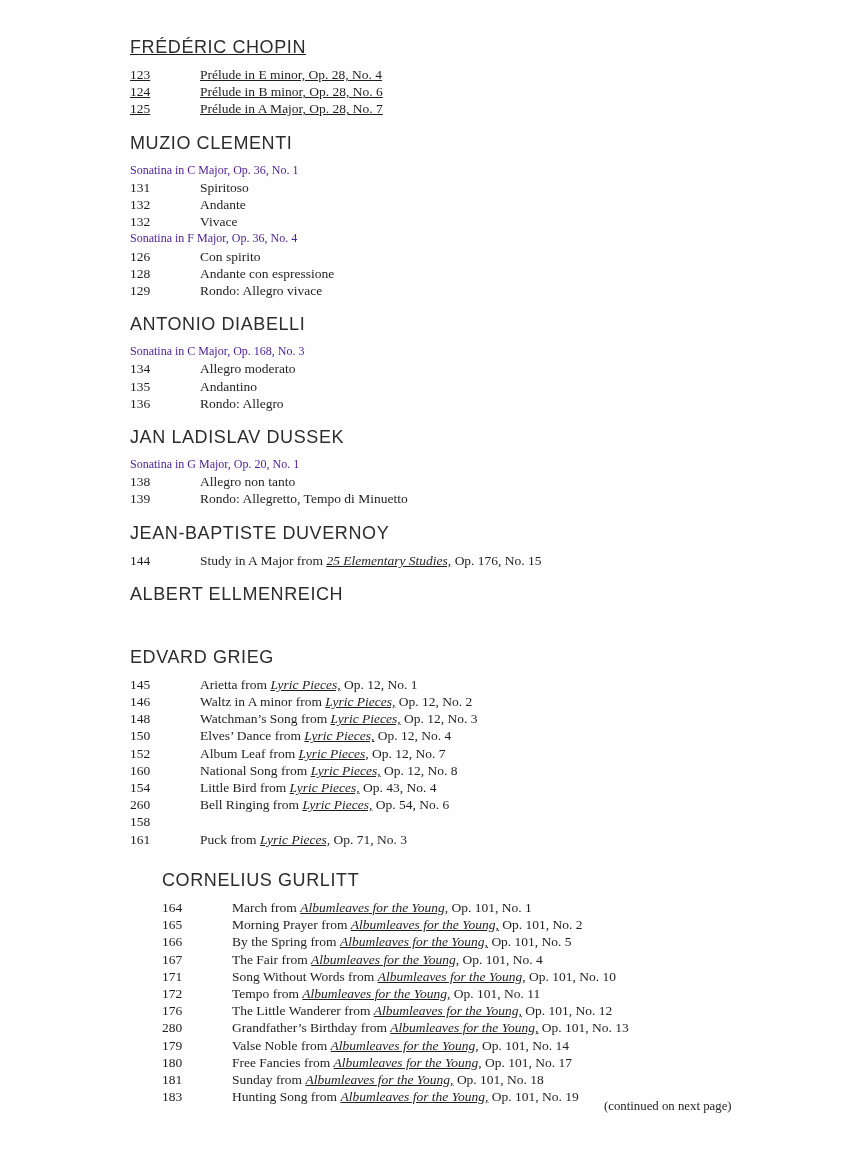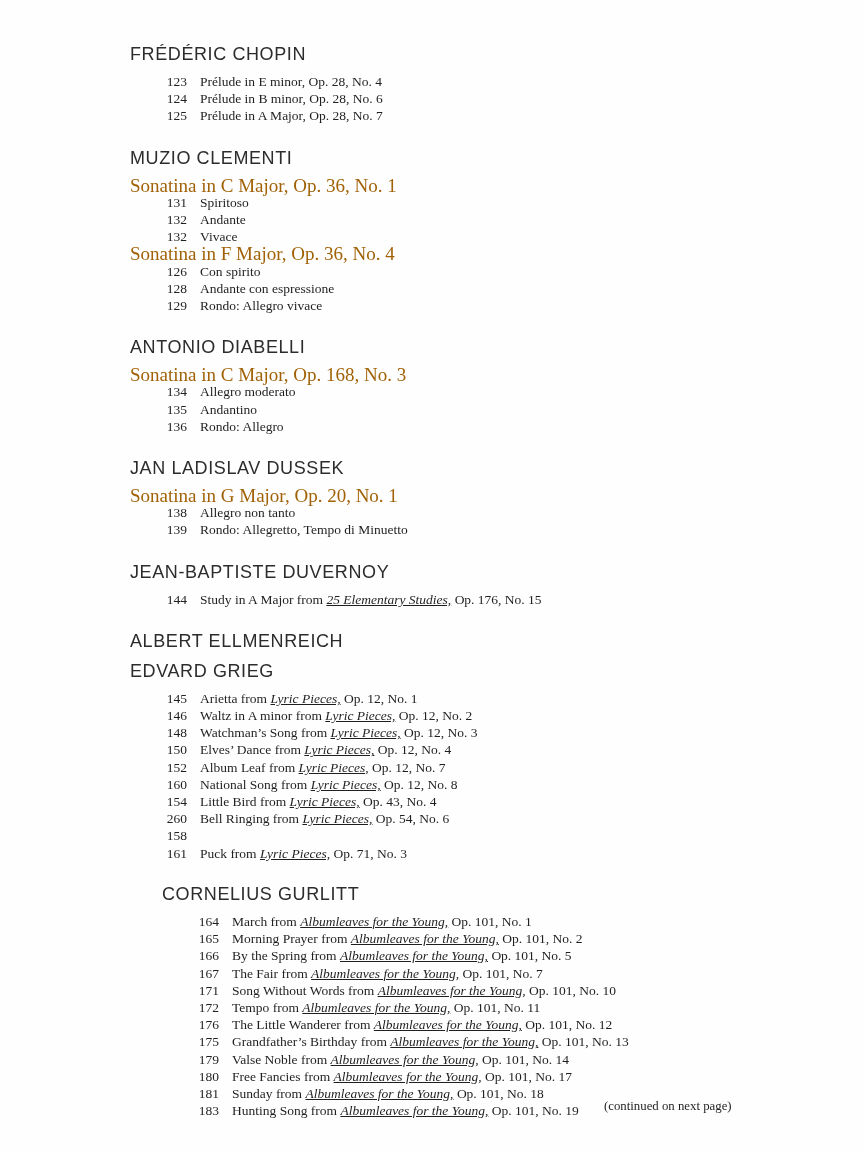--- a/index.html
+++ b/index.html
@@ -16,52 +16,52 @@
     font-family: "Liberation Serif", serif;
     color: #1f1f1f;
   }
   .content {
     position: absolute;
     left: 130px;
     top: 36px;
     width: 620px;
   }
   .toc-section {
-    margin-top: 22px;
+    margin-top: 14px;
   }
   .toc-section:first-of-type {
-    margin-top: 7px;
+    margin-top: 0;
+    text-decoration: underline;
   }
   
-  .toc-section:nth-of-type(7) { margin-top: 8px; }
+  .toc-section:nth-of-type(7) { margin-top: 41px; }
   .toc-section:nth-of-type(8) { margin-top: 21px; margin-left: 32px; }
   .composer-heading {
     font-family: "Liberation Sans", sans-serif;
     font-size: 18px;
     font-weight: 400;
     letter-spacing: 0.6px;
     color: #2c2c2c;
     line-height: 22px;
     margin: 0 0 8px 0;
   }
   .work-row {
-    font-size: 19px;
+    font-size: 12px;
     line-height: 17.2px;
-    color: #a16207;
+    color: #4c1d95;
   }
   .piece-row {
     display: flex;
     align-items: baseline;
     font-size: 13.5px;
     line-height: 17.2px;
     color: #1f1f1f;
   }
   .page-num {
     width: 57px;
-    text-align: right;
     flex: 0 0 57px;
   }
   .piece-title {
     margin-left: 13px;
   }
   .piece-title em {
     font-style: italic;
     text-decoration: underline;
   }
   .continued-note {
@@ -211,36 +211,36 @@
         <div class="piece-row">
           <span class="page-num">165</span>
           <span class="piece-title"><span>Morning Prayer from </span><em>Albumleaves for the Young,</em><span> Op. 101, No. 2</span></span>
         </div>
         <div class="piece-row">
           <span class="page-num">166</span>
           <span class="piece-title"><span>By the Spring from </span><em>Albumleaves for the Young,</em><span> Op. 101, No. 5</span></span>
         </div>
         <div class="piece-row">
           <span class="page-num">167</span>
-          <span class="piece-title"><span>The Fair from </span><em>Albumleaves for the Young,</em><span> Op. 101, No. 7</span></span>
+          <span class="piece-title"><span>The Fair from </span><em>Albumleaves for the Young,</em><span> Op. 101, No. 4</span></span>
         </div>
         <div class="piece-row">
           <span class="page-num">171</span>
           <span class="piece-title"><span>Song Without Words from </span><em>Albumleaves for the Young,</em><span> Op. 101, No. 10</span></span>
         </div>
         <div class="piece-row">
           <span class="page-num">172</span>
           <span class="piece-title"><span>Tempo from </span><em>Albumleaves for the Young,</em><span> Op. 101, No. 11</span></span>
         </div>
         <div class="piece-row">
           <span class="page-num">176</span>
           <span class="piece-title"><span>The Little Wanderer from </span><em>Albumleaves for the Young,</em><span> Op. 101, No. 12</span></span>
         </div>
         <div class="piece-row">
-          <span class="page-num">175</span>
+          <span class="page-num">280</span>
           <span class="piece-title"><span>Grandfather’s Birthday from </span><em>Albumleaves for the Young,</em><span> Op. 101, No. 13</span></span>
         </div>
         <div class="piece-row">
           <span class="page-num">179</span>
           <span class="piece-title"><span>Valse Noble from </span><em>Albumleaves for the Young,</em><span> Op. 101, No. 14</span></span>
         </div>
         <div class="piece-row">
           <span class="page-num">180</span>
           <span class="piece-title"><span>Free Fancies from </span><em>Albumleaves for the Young,</em><span> Op. 101, No. 17</span></span>
         </div>

